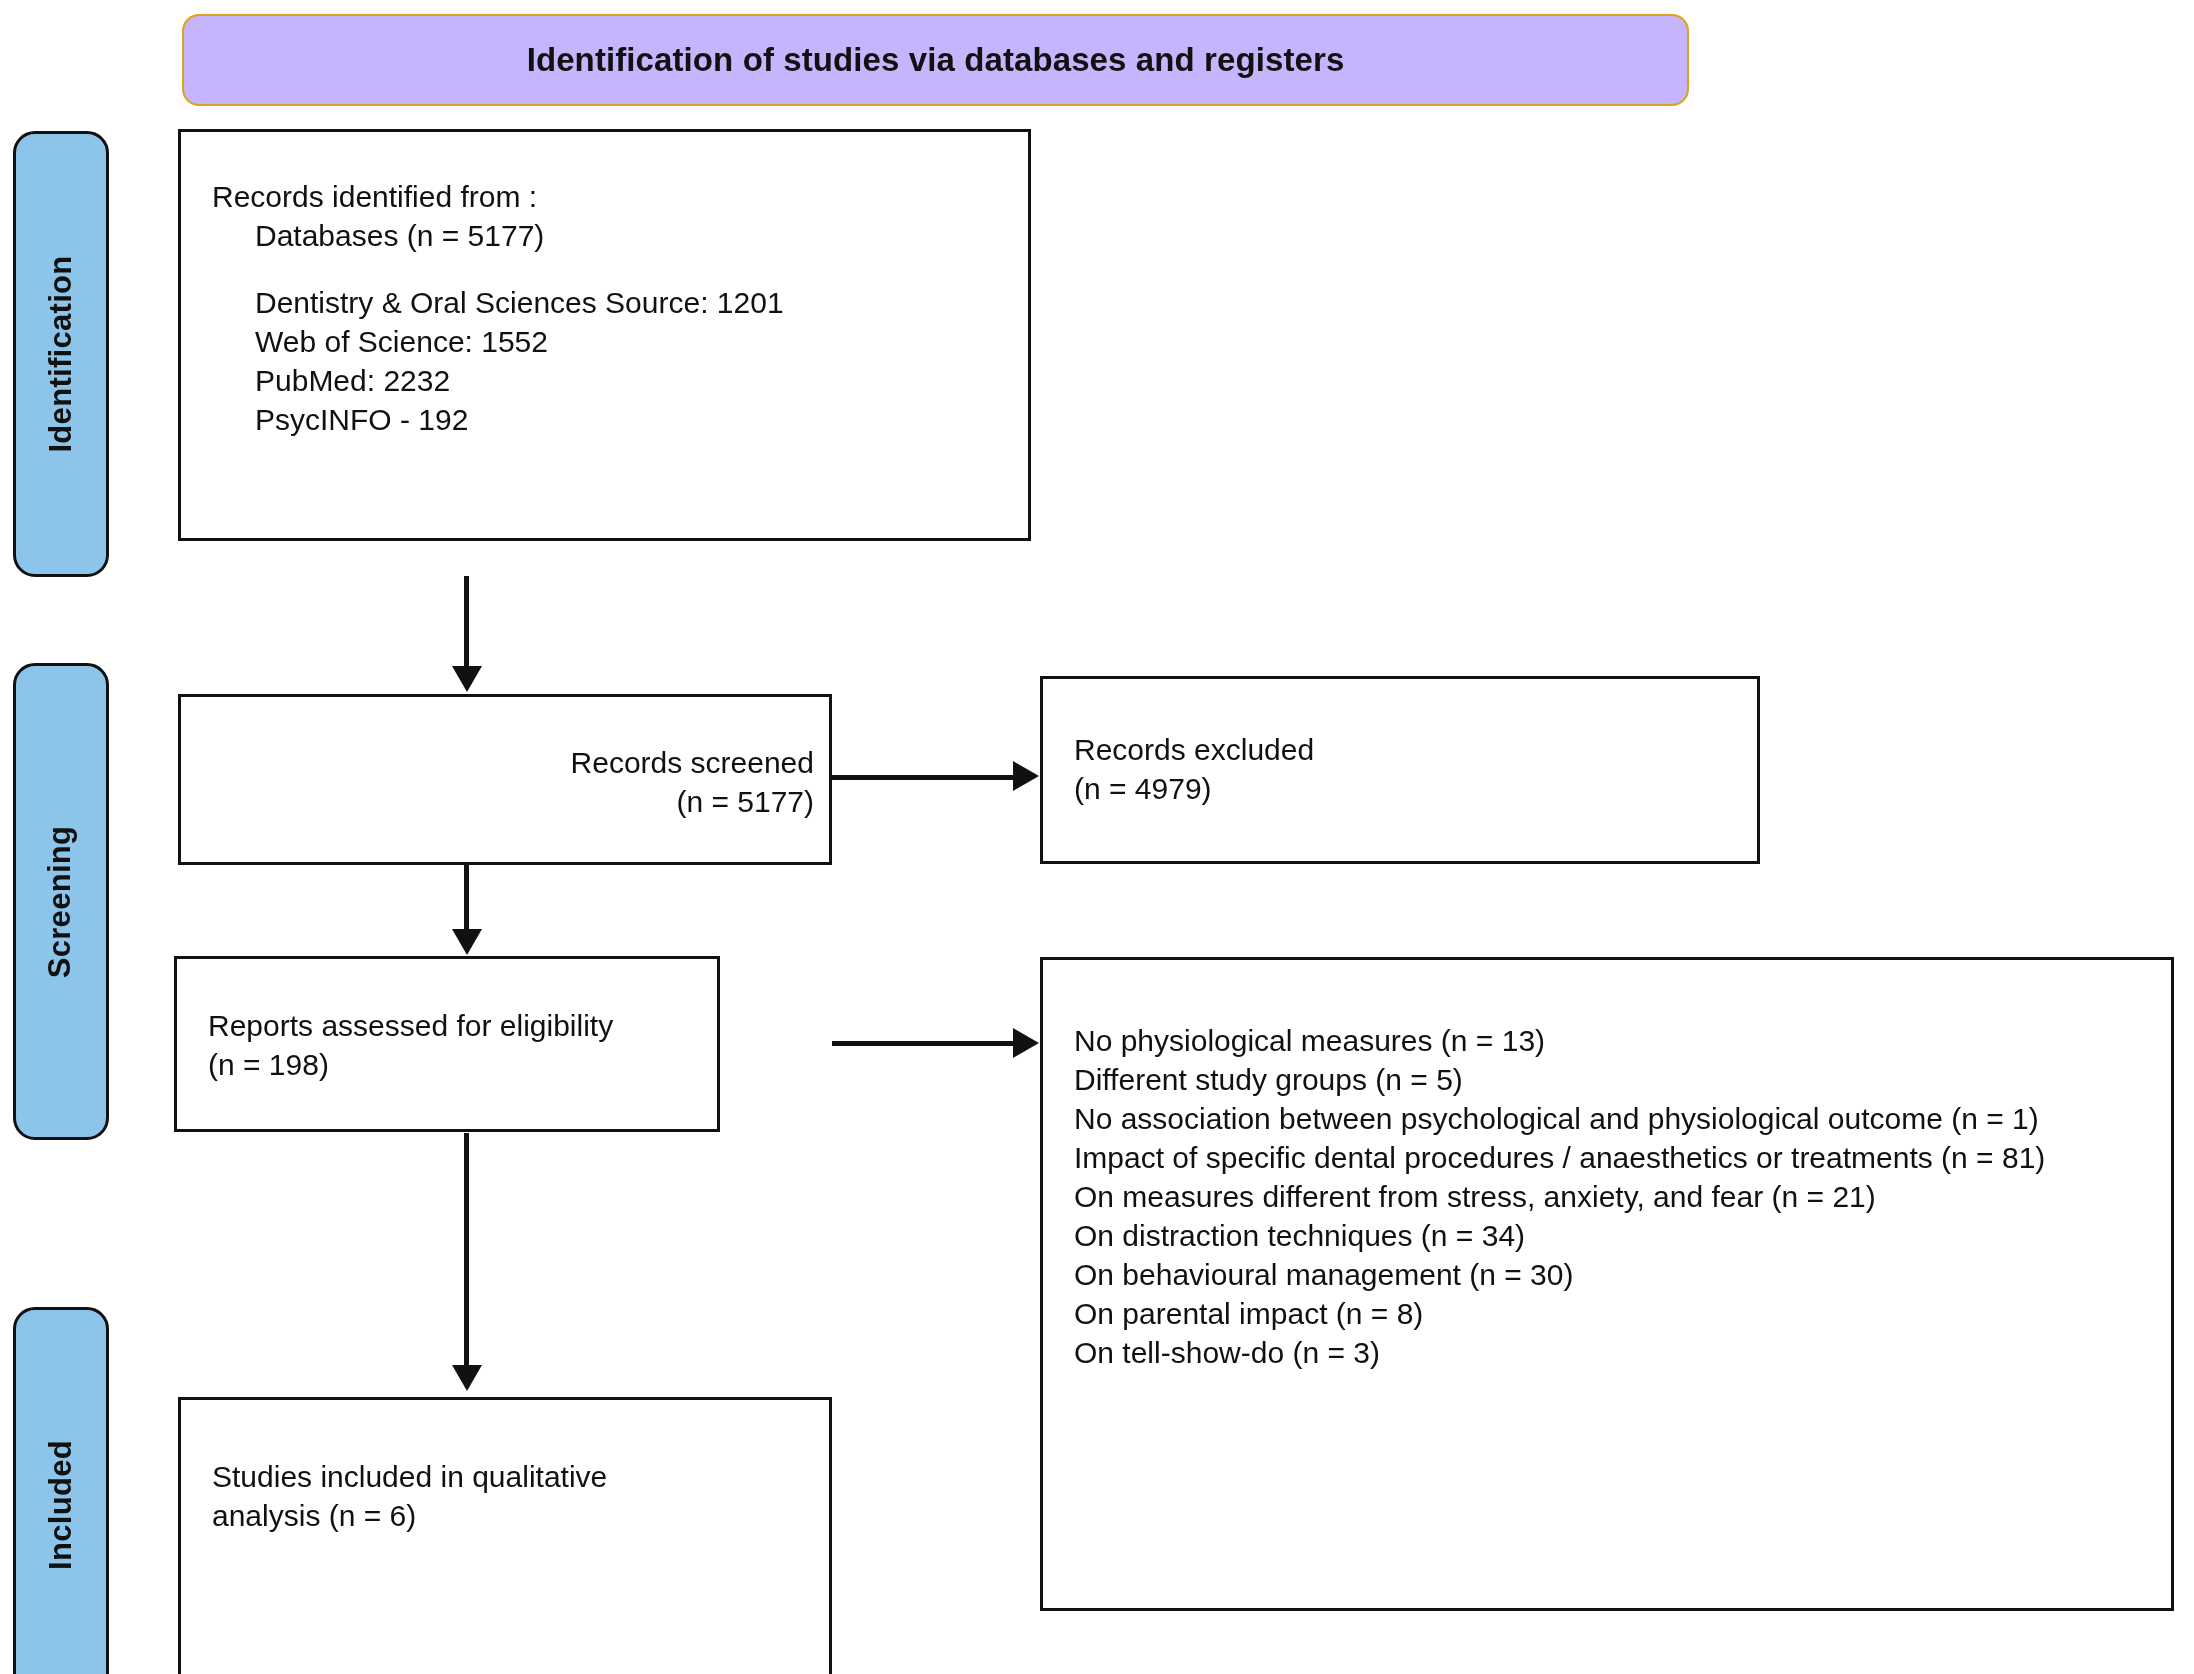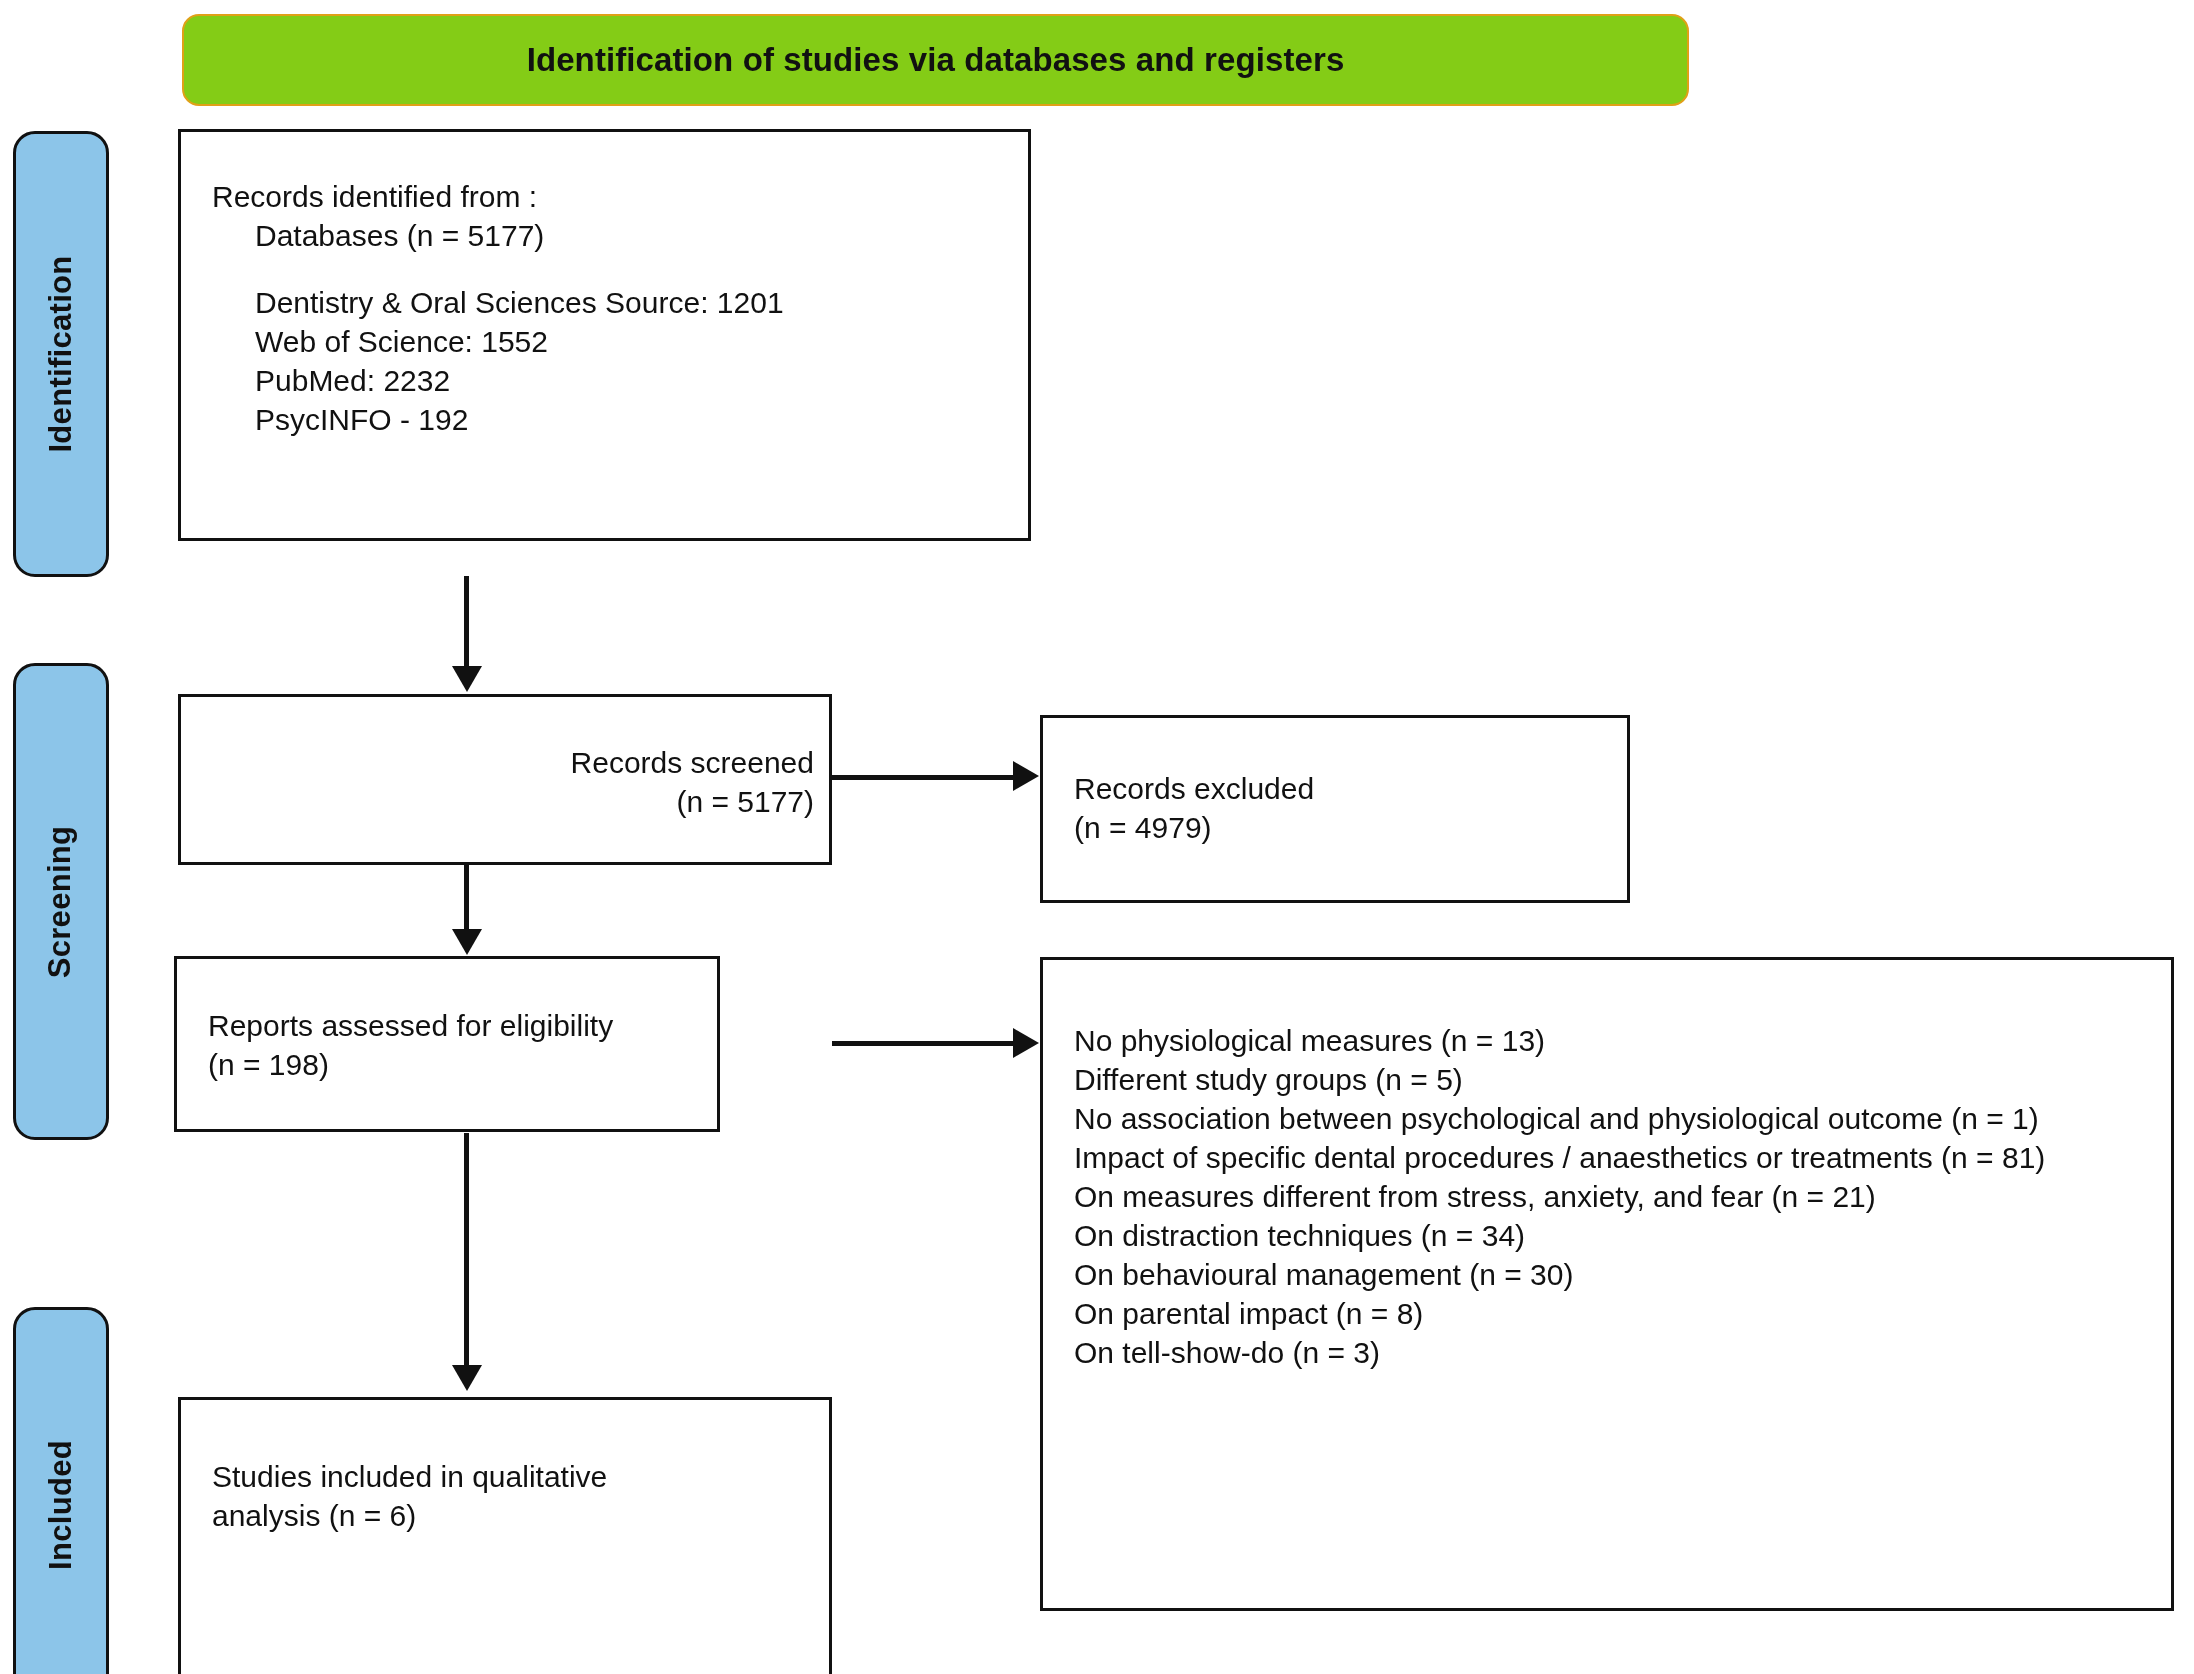--- a/index.html
+++ b/index.html
@@ -6,21 +6,21 @@
   body{
     font-family:"Liberation Sans", sans-serif;
     width:2194px;height:1675px;position:relative;overflow:hidden;
     -webkit-font-smoothing:antialiased;
   }
   .stage{position:absolute;left:0;top:0;width:2194px;height:1675px;}
 
   
   .banner{
     position:absolute;left:182px;top:14px;width:1507px;height:92px;
-    background:#84cc16;border:2.5px solid #E0A017;border-radius:17px;
+    background:#c4b5fd;border:2.5px solid #E0A017;border-radius:17px;
     box-sizing:border-box;display:flex;align-items:center;justify-content:center;
   }
   .banner-title{
     font-size:33px;font-weight:bold;color:#111111;letter-spacing:0.1px;
     white-space:nowrap;
   }
 
   
   .pill{
     position:absolute;left:12.7px;width:96px;
@@ -47,21 +47,21 @@
   }
 
   #box-identified{left:178px;top:129px;width:853px;height:412px;}
   #box-identified .inner{top:45px;}
   #box-identified .indent{padding-left:43px;}
   #box-identified .gap{height:28px;}
 
   #box-screened{left:178px;top:694px;width:654px;height:171px;}
   #box-screened .inner{top:46px;text-align:right;}
 
-  #box-excluded{left:1040px;top:715px;width:590px;height:188px;}
+  #box-excluded{left:1040px;top:676px;width:720px;height:188px;}
   #box-excluded .inner{top:51px;}
 
   #box-eligibility{left:174px;top:956px;width:546px;height:176px;}
   #box-eligibility .inner{top:47px;}
 
   #box-reasons{left:1040px;top:957px;width:1134px;height:654px;}
   #box-reasons .inner{top:34px;right:20px;}
   #box-reasons .gap{height:27px;}
 
   #box-included{left:178px;top:1397px;width:654px;height:284px;}

